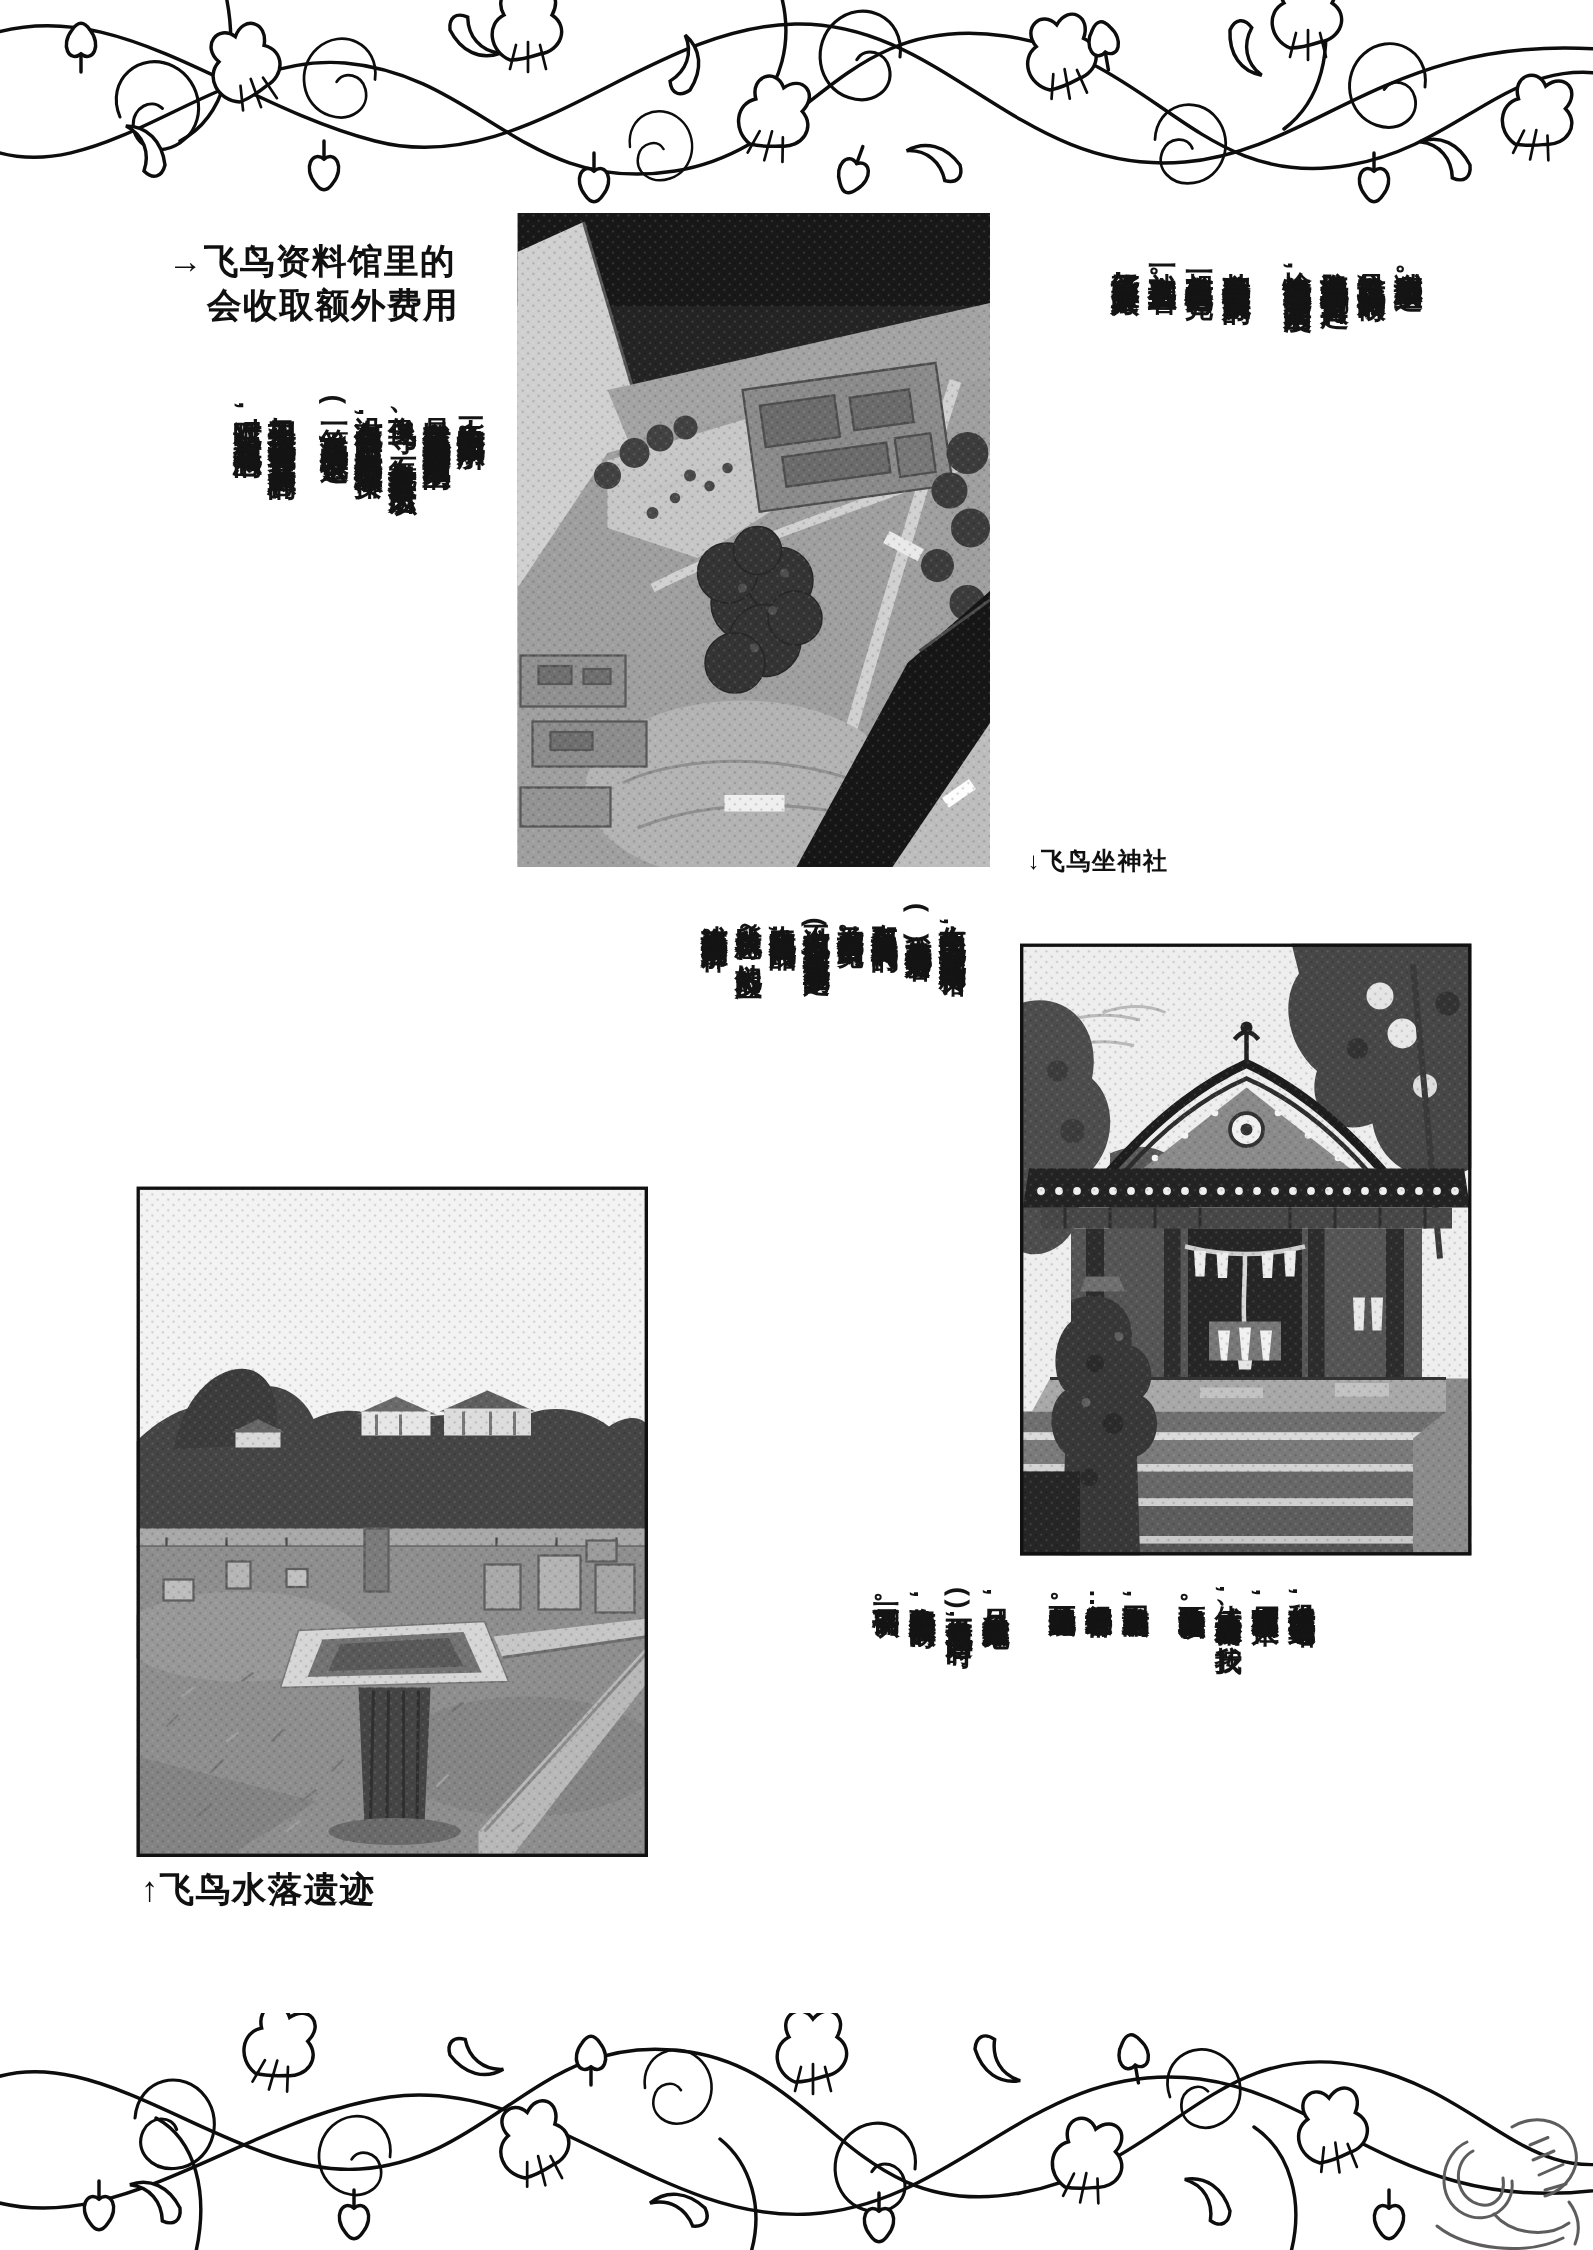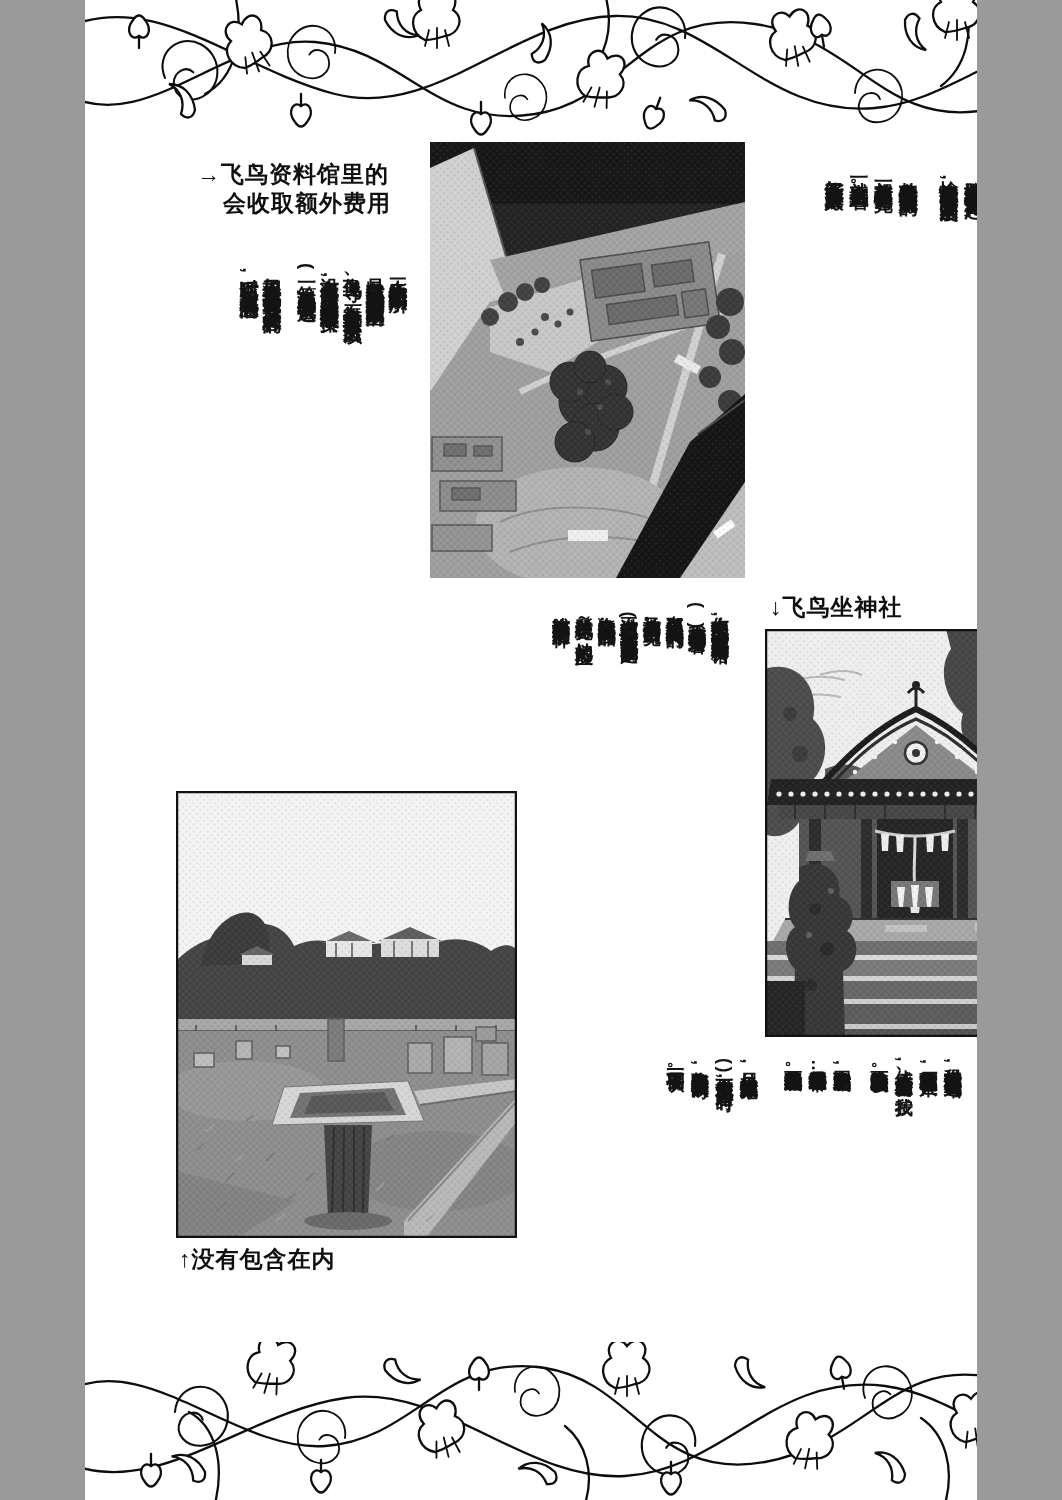--- a/index.html
+++ b/index.html
@@ -1,35 +1,35 @@
 <!DOCTYPE html>
 <html><head>
 <meta charset="utf-8">
 <style>
   *{margin:0;padding:0;box-sizing:border-box}
   html,body{background:#9a9a9a}
   body{font-family:"Liberation Sans","DejaVu Sans",sans-serif}
-  .page{position:relative;width:892px;height:1500px;background:#ffffff;overflow:hidden;color:#121212;margin:0 auto}
+  .page{position:relative;width:1062px;height:1500px;background:#ffffff;overflow:hidden;color:#121212;margin:0 auto}
   
   .vblock{position:absolute;writing-mode:vertical-rl;text-orientation:mixed;font-weight:700;color:#141414}
   .vblock p{margin:0;white-space:nowrap}
   #block-thanks{left:724px;top:166px;width:226px;height:410px;font-size:19px;line-height:1.3;letter-spacing:1.2px}
   #block-thanks p:nth-of-type(5){margin-block-start:16px}
   #block-route{left:136px;top:263px;width:188px;height:505px;font-size:19px;line-height:1.2;letter-spacing:1.5px}
   #block-route p:nth-of-type(6){margin-block-start:12px}
   #block-museum{left:450px;top:602px;width:196px;height:445px;font-size:18px;line-height:1.26;letter-spacing:1.2px}
   #block-bicycle{left:682px;top:1056px;width:198px;height:292px;font-size:18px;line-height:1.36;letter-spacing:0.3px}
   #block-bicycle p:nth-of-type(5){margin-block-start:13px}
   #block-rental{left:574px;top:1058px;width:102px;height:285px;font-size:18px;line-height:1.36;letter-spacing:0.3px}
   
   .caption{position:absolute;font-weight:700;color:#101010;letter-spacing:1px}
   #cap-diorama{left:112px;top:160px;font-size:23px;line-height:29px}
   #cap-diorama .cap-line{display:block}
   #cap-diorama .cap-line2{padding-left:26px}
-  #cap-shrine{left:685px;top:592px;font-size:23px}
+  #cap-shrine{left:685px;top:564px;font-size:16px}
   #cap-ruins{left:94px;top:1244px;font-size:23px}
   
   .photo{position:absolute;display:block}
   #photo-diorama{left:345px;top:142px}
   #photo-shrine{left:680px;top:629px}
   #photo-ruins{left:91px;top:791px}
   .border-svg{position:absolute;left:0;width:1062px}
   #top-border{top:-2px}
   #bottom-border{top:1342px}
   #corner-sketch{position:absolute;left:938px;top:1388px}
@@ -420,21 +420,21 @@
         <line x1="60" y1="370" x2="68" y2="364"></line>
         <line x1="100" y1="430" x2="110" y2="422"></line>
       <line x1="200" y1="400" x2="208" y2="392"></line>
         <line x1="250" y1="430" x2="258" y2="424"></line>
     </g>
     <polygon points="0,380 120,410 60,447 0,447" fill="#7c7c7c" opacity="0.6"></polygon>
     <rect width="341" height="447" fill="url(#htC)"></rect>
     <rect x="1" y="1" width="339" height="445" fill="none" stroke="#111" stroke-width="2.5"></rect>
   </svg>
 
-  <div class="caption" id="cap-ruins">↑没有包含在内</div>
+  <div class="caption" id="cap-ruins">↑飞鸟水落遗迹</div>
 
   <div class="vblock" id="block-bicycle">
       <p>租借自行车的话,在近铁飞鸟站</p>
       <p>或橿原神宫前站都可以,但个人</p>
       <p>体感,从橿原神宫前站出发、按我</p>
       <p>前页给出的路线来会比较轻松。</p>
       <p>因为之前从飞鸟站出发的那次,</p>
       <p>记得是上坡路特别辛苦…。</p>
       <p>可能是我选的路线不好吧。</p>
     </div>

